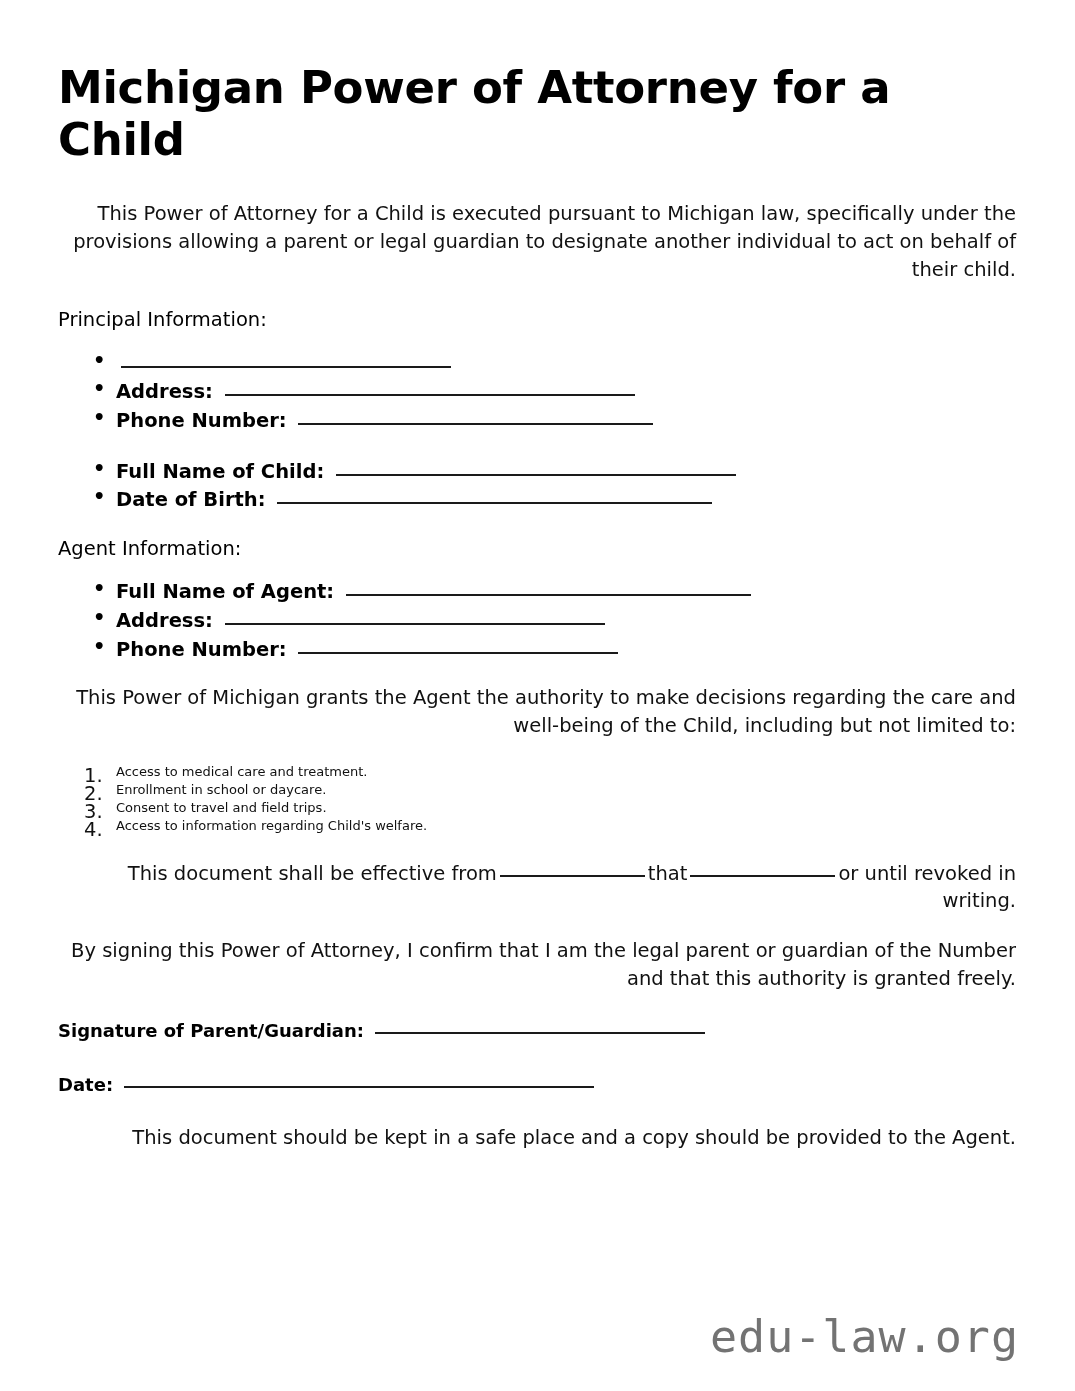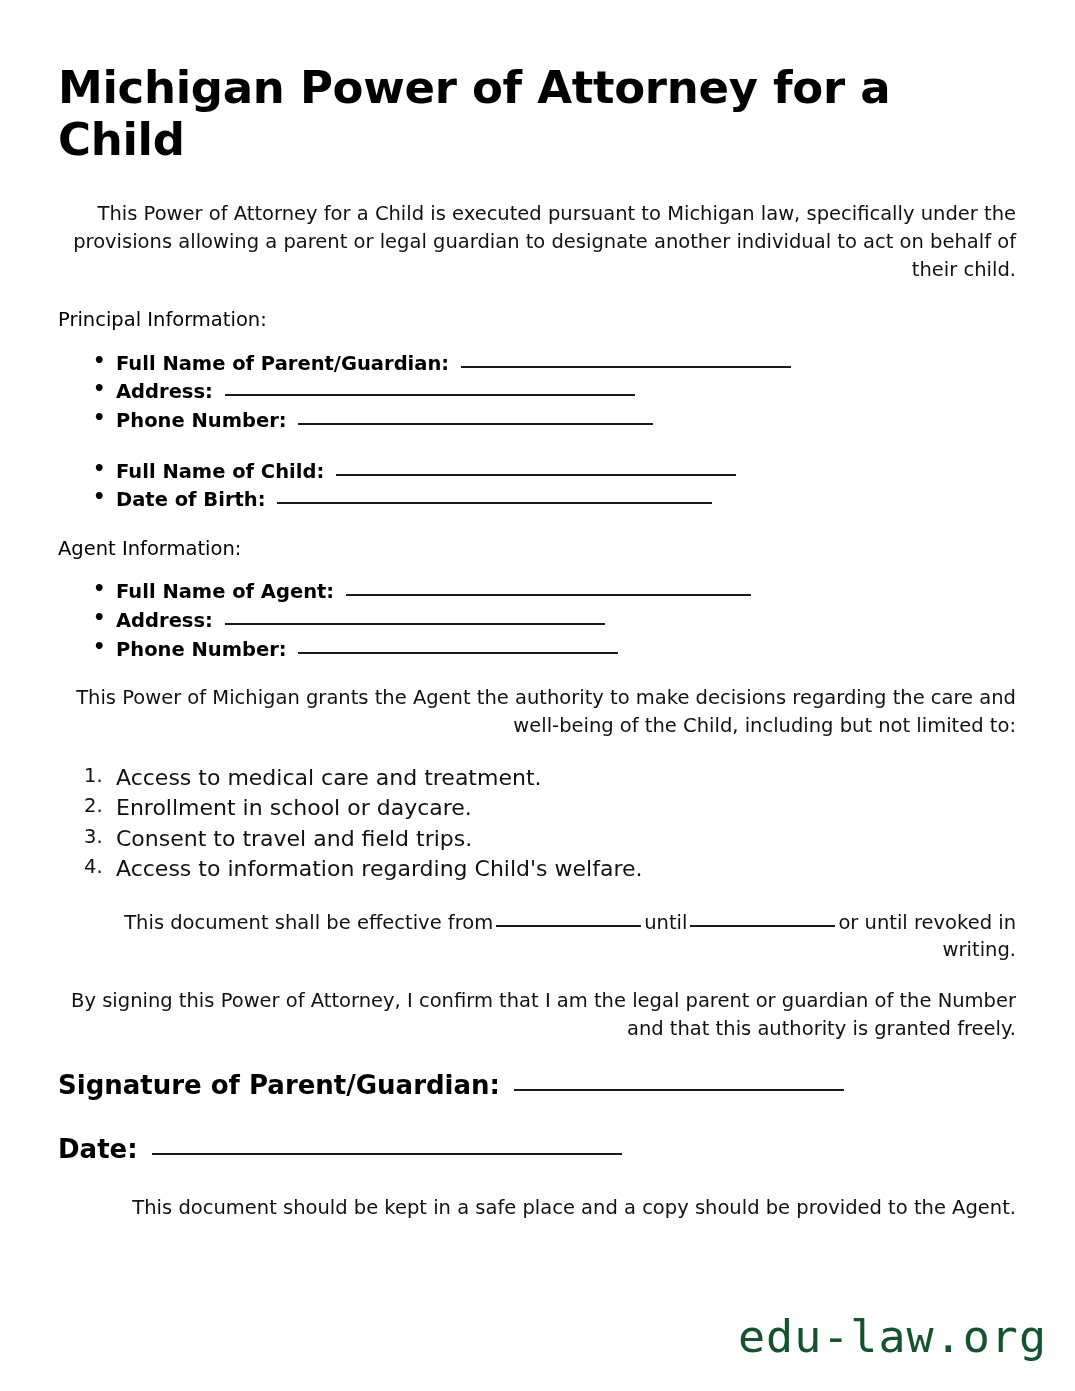--- a/index.html
+++ b/index.html
@@ -76,76 +76,75 @@
     margin-left: 5px;
   }
   ol.auth-list {
     list-style: none;
     counter-reset: authitem;
     margin: 0 0 23px 0;
     padding: 0 0 0 26px;
   }
   ol.auth-list li {
     counter-increment: authitem;
-    font-size: 22px;
+    font-size: 13px;
     line-height: 1.38;
     color: #111;
     position: relative;
     padding-left: 32px;
   }
   ol.auth-list li::before {
     content: counter(authitem) ".";
     position: absolute;
     left: 0;
     top: 0;
     font-size: 19.5px;
   }
   .inline-blank {
     display: inline-block;
     border-bottom: 2px solid #1a1a1a;
     height: 0.9em;
     vertical-align: 2px;
     margin: 0 3px;
   }
   .sig-line {
-    font-size: 26px;
+    font-size: 18px;
     font-weight: bold;
     line-height: 1.35;
     margin: 0 0 27px 0;
     white-space: nowrap;
     color: #000;
   }
   .sig-line.first { margin-top: 4px; }
   .footer-mark {
     position: absolute;
-    right: 28px;
+    right: 56px;
     bottom: 22px;
     font-family: "DejaVu Sans Mono", "Liberation Mono", monospace;
     font-size: 45px;
-    color: #14532d;
+    color: #737373;
     letter-spacing: 1px;
     white-space: nowrap;
     margin-left: 28px;
   }
 </style>
 </head>
 <body>
 
 <div class="page">
   <div class="content">
 
     <h1 class="doc-title">Michigan Power of Attorney for a Child</h1>
 
     <p class="para">This Power of Attorney for a Child is executed pursuant to Michigan law, specifically under the provisions allowing a parent or legal guardian to designate another individual to act on behalf of their child.</p>
 
     <h2 class="section-head">Principal Information:</h2>
     <ul class="field-list">
       <li>
         <span class="bullet">•</span>
-        <span>Full Name of Parent/Guardian:</span>
         <span class="blank" style="width: 330px;"></span>
       </li>
       <li>
         <span class="bullet">•</span>
         <span>Address:</span>
         <span class="blank" style="width: 410px;"></span>
       </li>
       <li>
         <span class="bullet">•</span>
         <span>Phone Number:</span>
@@ -187,21 +186,21 @@
 
     <p class="para">This Power of Michigan grants the Agent the authority to make decisions regarding the care and well-being of the Child, including but not limited to:</p>
 
     <ol class="auth-list">
       <li>Access to medical care and treatment.</li>
       <li>Enrollment in school or daycare.</li>
       <li>Consent to travel and field trips.</li>
       <li>Access to information regarding Child's welfare.</li>
     </ol>
 
-    <p class="para"><span>This document shall be effective from</span><span class="inline-blank" style="width: 145px;"></span><span>until</span><span class="inline-blank" style="width: 145px;"></span><span>or until revoked in writing.</span></p>
+    <p class="para"><span>This document shall be effective from</span><span class="inline-blank" style="width: 145px;"></span><span>that</span><span class="inline-blank" style="width: 145px;"></span><span>or until revoked in writing.</span></p>
 
     <p class="para">By signing this Power of Attorney, I confirm that I am the legal parent or guardian of the Number and that this authority is granted freely.</p>
 
     <div class="sig-line first">
       <span>Signature of Parent/Guardian:</span>
       <span class="blank" style="width: 330px;"></span>
     </div>
 
     <div class="sig-line">
       <span>Date:</span>

